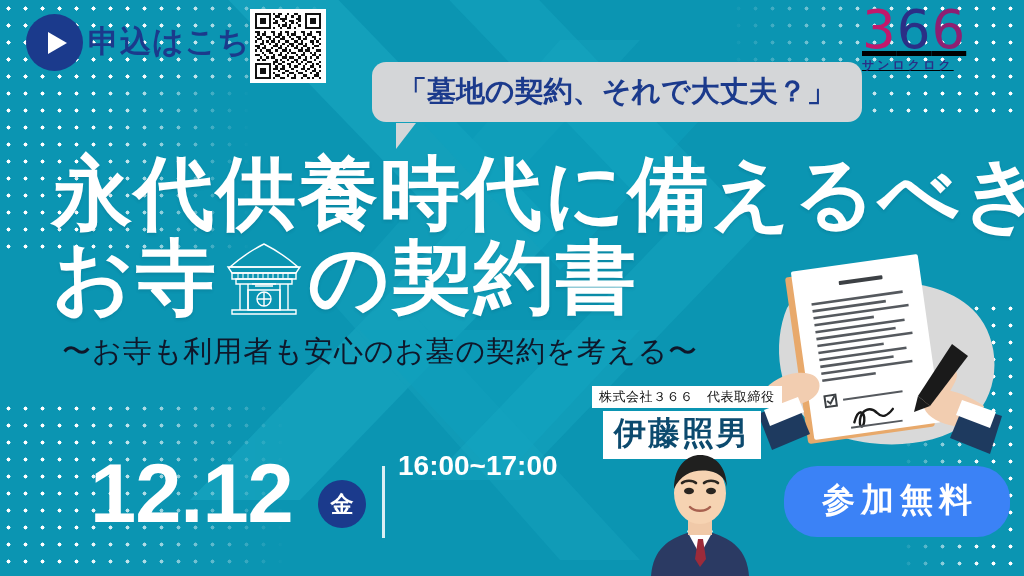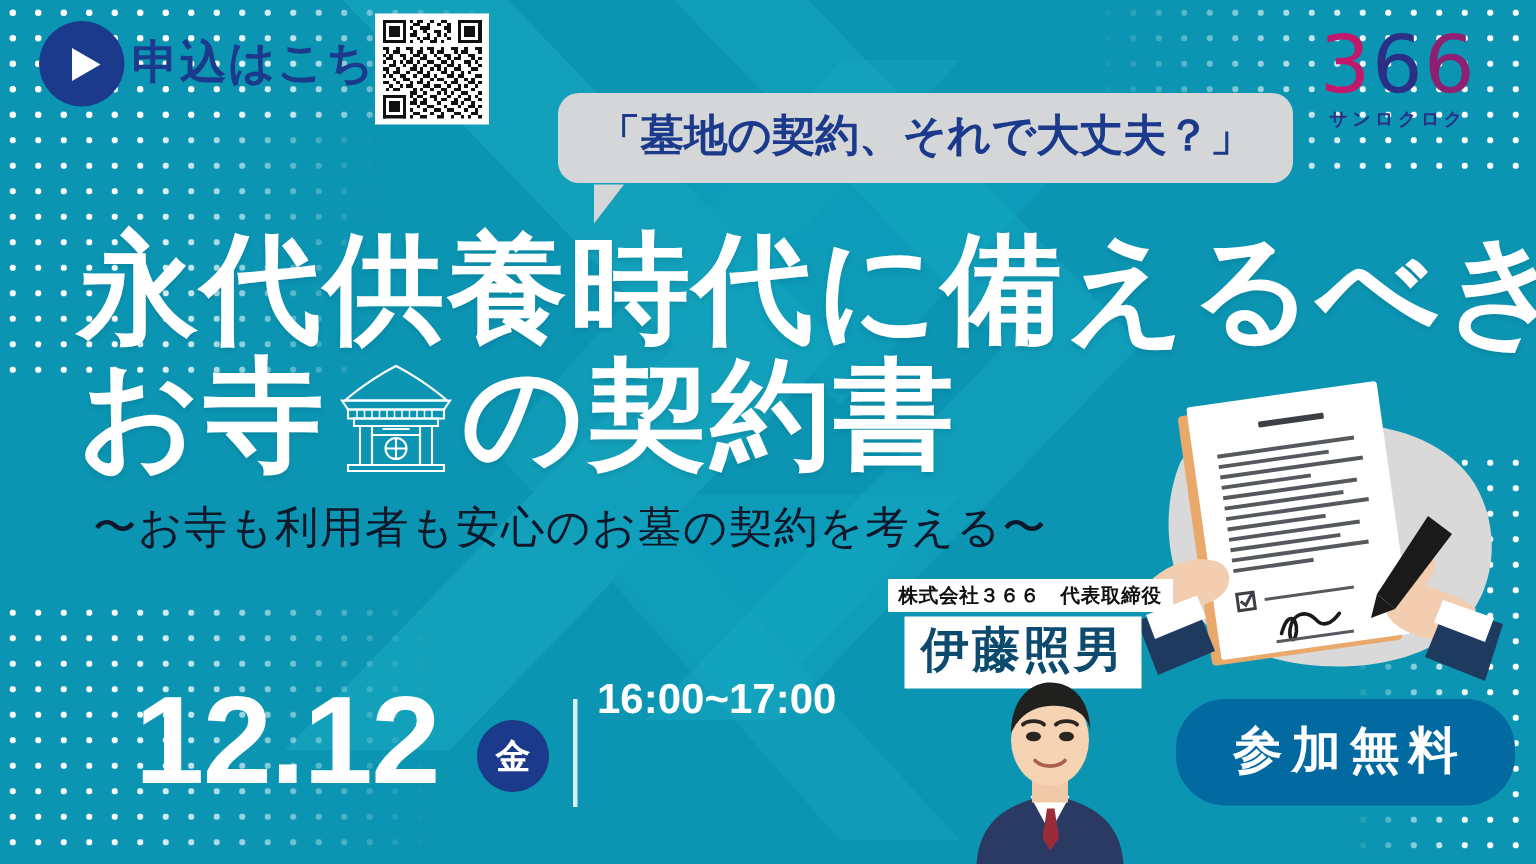--- a/index.html
+++ b/index.html
@@ -38,21 +38,21 @@
     position:absolute;left:88px;top:19px;font-size:31px;font-weight:700;color:#1b3a8c;
     letter-spacing:1px;line-height:46px;
   }
   .qr{
     position:absolute;left:250px;top:9px;width:76px;height:74px;background:#fff;
     padding:4px;box-sizing:border-box;
   }
   .qr svg{display:block;width:100%;height:100%;}
 
   
-  .logo{position:absolute;right:22px;top:18px;text-align:center;width:140px;}
+  .logo{position:absolute;right:22px;top:4px;width:140px;text-decoration:underline;}
   .logo-mark{font-size:53px;font-weight:400;line-height:52px;letter-spacing:1px;
     font-family:"DejaVu Sans",sans-serif;}
   .logo-mark .d1{color:#c2186b;}
   .logo-mark .d2{color:#2b2f86;}
   .logo-mark .d3{color:#8e1f72;}
   .logo-sub{font-size:12px;color:#2b2f86;letter-spacing:3px;font-weight:700;margin-top:1px;}
 
   
   .bubble{
     position:absolute;left:372px;top:62px;background:#d4d6d8;border-radius:14px;
@@ -75,21 +75,21 @@
   .title-line.l2{display:flex;align-items:center;}
   .temple-icon{display:inline-block;width:84px;height:76px;margin:0 2px 0 4px;}
   .subtitle{
     position:absolute;left:62px;top:332px;color:#0f172a;font-size:29px;font-weight:500;
     letter-spacing:1px;white-space:nowrap;
   }
 
   
   .speaker{position:absolute;left:592px;top:386px;text-align:center;width:180px;}
   .speaker-company{
-    display:inline-block;background:#fff;color:#111;font-size:13px;font-weight:700;
+    display:inline-block;background:#fff;color:#111;font-size:13px;font-weight:400;
     padding:2px 7px;letter-spacing:.5px;white-space:nowrap;
   }
   .speaker-name{
     display:inline-block;background:#fff;color:#0c4a6e;font-size:32px;font-weight:700;
     padding:1px 11px 3px;margin-top:3px;letter-spacing:2px;white-space:nowrap;
   }
   .headshot{position:absolute;left:643px;top:443px;width:114px;height:133px;overflow:hidden;}
 
   
   .date-num{
@@ -106,21 +106,21 @@
     position:absolute;left:398px;top:450px;color:#fff;font-size:28px;font-weight:700;
     letter-spacing:0px;white-space:nowrap;
   }
   .format{
     position:absolute;left:437px;top:505px;color:#fff;font-size:23px;font-weight:700;
     letter-spacing:1px;white-space:nowrap;
   }
 
   
   .free-badge{
-    position:absolute;left:784px;top:466px;background:#0369a1;color:#fff;
+    position:absolute;left:784px;top:466px;background:#3b82f6;color:#fff;
     border-radius:33px;padding:12px 32px 14px;font-size:33px;font-weight:700;
     letter-spacing:6px;text-indent:6px;
   }
 
   
   .contract{position:absolute;left:752px;top:248px;width:266px;height:212px;}
   .contract svg{display:block;width:100%;height:100%;}
 </style>
 </head>
 <body>

